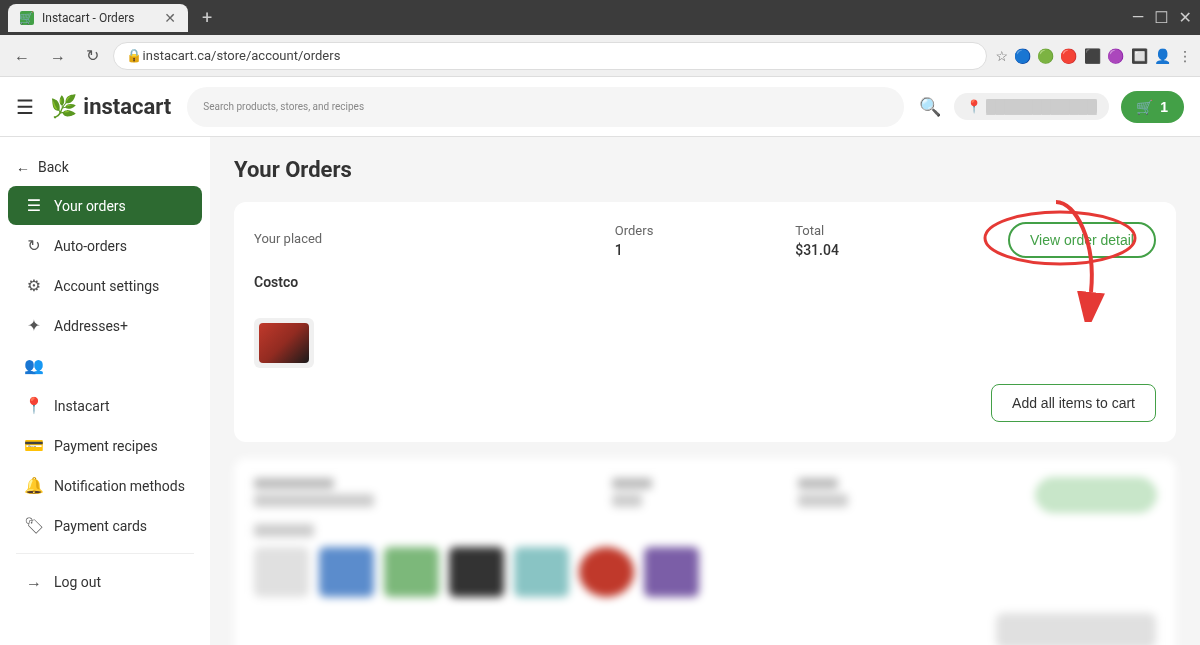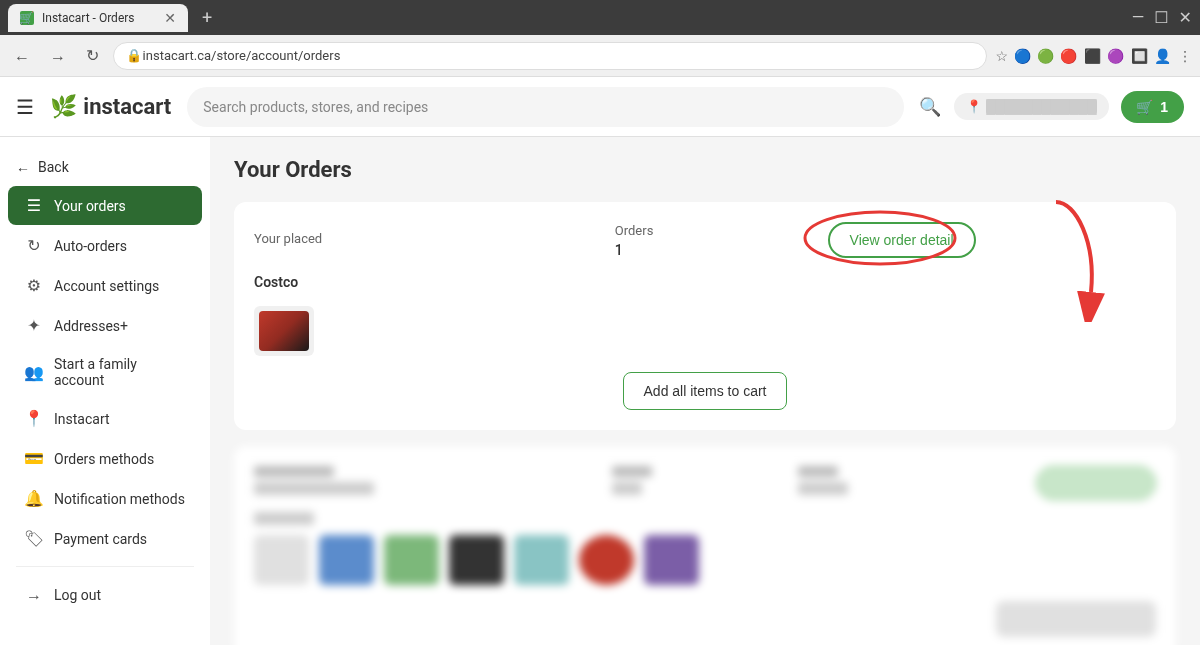--- a/index.html
+++ b/index.html
@@ -21,21 +21,21 @@
     .nav-btn { background: none; border: none; cursor: pointer; color: #555; font-size: 16px; padding: 4px 6px; border-radius: 4px; display: flex; align-items: center; }
     .address-bar { flex: 1; background: white; border: 1px solid #ddd; border-radius: 20px; height: 28px; display: flex; align-items: center; padding: 0 12px; font-size: 13px; color: #444; }
     .address-icons { display: flex; align-items: center; gap: 6px; margin-left: auto; }
     .addr-icon { color: #666; font-size: 14px; cursor: pointer; }
 
     
     .app-header { background: white; height: 60px; display: flex; align-items: center; padding: 0 16px; gap: 16px; border-bottom: 1px solid #e0e0e0; }
     .hamburger { font-size: 20px; cursor: pointer; color: #333; }
     .logo { display: flex; align-items: center; gap: 6px; font-size: 22px; font-weight: 700; color: #333; }
     .logo-icon { color: #43a047; font-size: 22px; }
-    .search-bar { flex: 1; background: #f5f5f5; border-radius: 24px; height: 40px; display: flex; align-items: center; padding: 0 16px; gap: 8px; font-size: 14px; color: #888; }
+    .search-bar { flex: 1; background: #f5f5f5; border-radius: 24px; height: 40px; display: flex; align-items: center; padding: 0 16px; gap: 8px; font-size: 10px; color: #888; }
     .header-right { margin-left: auto; display: flex; align-items: center; gap: 12px; }
     .search-icon-btn { background: none; border: none; cursor: pointer; font-size: 18px; color: #333; }
     .location-btn { display: flex; align-items: center; gap: 4px; font-size: 13px; color: #333; background: #f0f0f0; padding: 6px 12px; border-radius: 20px; cursor: pointer; }
     .cart-btn { background: #43a047; color: white; border: none; border-radius: 20px; padding: 8px 16px; font-size: 14px; font-weight: 600; cursor: pointer; display: flex; align-items: center; gap: 6px; }
 
     
     .main-layout { display: flex; height: calc(645px - 35px - 42px - 60px); background: #f5f5f5; }
 
     
     .sidebar { width: 210px; background: white; padding: 12px 0; overflow-y: auto; flex-shrink: 0; }
@@ -49,24 +49,24 @@
     
     .content-area { flex: 1; overflow-y: auto; padding: 20px 24px; }
     .page-title { font-size: 22px; font-weight: 700; color: #333; margin-bottom: 20px; }
 
     
     .order-card { background: white; border-radius: 12px; padding: 20px; margin-bottom: 16px; }
     .order-header { display: grid; grid-template-columns: 2fr 1fr 1fr 1fr; align-items: center; margin-bottom: 16px; }
     .order-col-label { font-size: 13px; color: #666; margin-bottom: 4px; }
     .order-col-value { font-size: 14px; color: #333; font-weight: 500; }
     .view-detail-btn { background: none; border: 2px solid #43a047; color: #43a047; border-radius: 24px; padding: 8px 20px; font-size: 14px; cursor: pointer; font-weight: 500; justify-self: end; }
-    .store-name { font-size: 14px; font-weight: 600; color: #333; margin-bottom: 16px; }
+    .store-name { font-size: 14px; font-weight: 600; color: #333; margin-bottom: 28px; }
     .product-img { width: 60px; height: 50px; background: #f0f0f0; border-radius: 6px; display: flex; align-items: center; justify-content: center; overflow: hidden; }
     .product-placeholder { width: 50px; height: 40px; background: linear-gradient(135deg, #c0392b 0%, #922b21 50%, #1a1a1a 100%); border-radius: 4px; }
-    .order-footer { display: flex; justify-content: center; margin-top: 16px; }
+    .order-footer { display: flex; justify-content: flex-end; margin-top: 16px; }
     .add-cart-btn { background: white; border: 1.5px solid #43a047; color: #333; padding: 10px 20px; border-radius: 8px; font-size: 14px; cursor: pointer; }
 
     
     .view-detail-wrapper { position: relative; justify-self: end; }
 
     
     .order-card-blurred { background: white; border-radius: 12px; padding: 20px; filter: blur(4px); pointer-events: none; }
     .blurred-row { display: flex; gap: 12px; margin-bottom: 12px; }
     .blurred-products { display: flex; gap: 10px; }
     .blurred-product { width: 55px; height: 50px; background: #e0e0e0; border-radius: 6px; }
@@ -158,29 +158,28 @@
     <div class="sidebar-item">
       <span class="sidebar-icon">⚙</span>
       <span>Account settings</span>
     </div>
     <div class="sidebar-item">
       <span class="sidebar-icon">✦</span>
       <span>Addresses+</span>
     </div>
     <div class="sidebar-item">
       <span class="sidebar-icon">👥</span>
-      <span>Start a family account</span>
     </div>
     <div class="sidebar-item">
       <span class="sidebar-icon">📍</span>
       <span>Instacart</span>
     </div>
     <div class="sidebar-item">
       <span class="sidebar-icon">💳</span>
-      <span>Orders methods</span>
+      <span>Payment recipes</span>
     </div>
     <div class="sidebar-item">
       <span class="sidebar-icon">🔔</span>
       <span>Notification methods</span>
     </div>
     <div class="sidebar-item">
       <span class="sidebar-icon">🏷</span>
       <span>Payment cards</span>
     </div>
 
@@ -206,20 +205,24 @@
         <path d="M 60 10 C 80 10 100 50 95 100" stroke="#e53935" stroke-width="4" fill="none" marker-end="url(#arrowhead)"></path>
       </svg>
 
       <div class="order-header">
         <div>
           <div class="order-col-label">Your placed</div>
         </div>
         <div>
           <div class="order-col-label">Orders</div>
           <div class="order-col-value">1</div>
+        </div>
+        <div>
+          <div class="order-col-label">Total</div>
+          <div class="order-col-value">$31.04</div>
         </div>
         <div class="view-detail-wrapper">
           
           <svg style="position:absolute; top:-14px; left:-28px; width:160px; height:60px; pointer-events:none; z-index:5;" viewBox="0 0 160 60">
             <ellipse cx="80" cy="30" rx="75" ry="26" stroke="#e53935" stroke-width="3" fill="none"></ellipse>
           </svg>
           <button class="view-detail-btn">View order detail</button>
         </div>
       </div>
 

